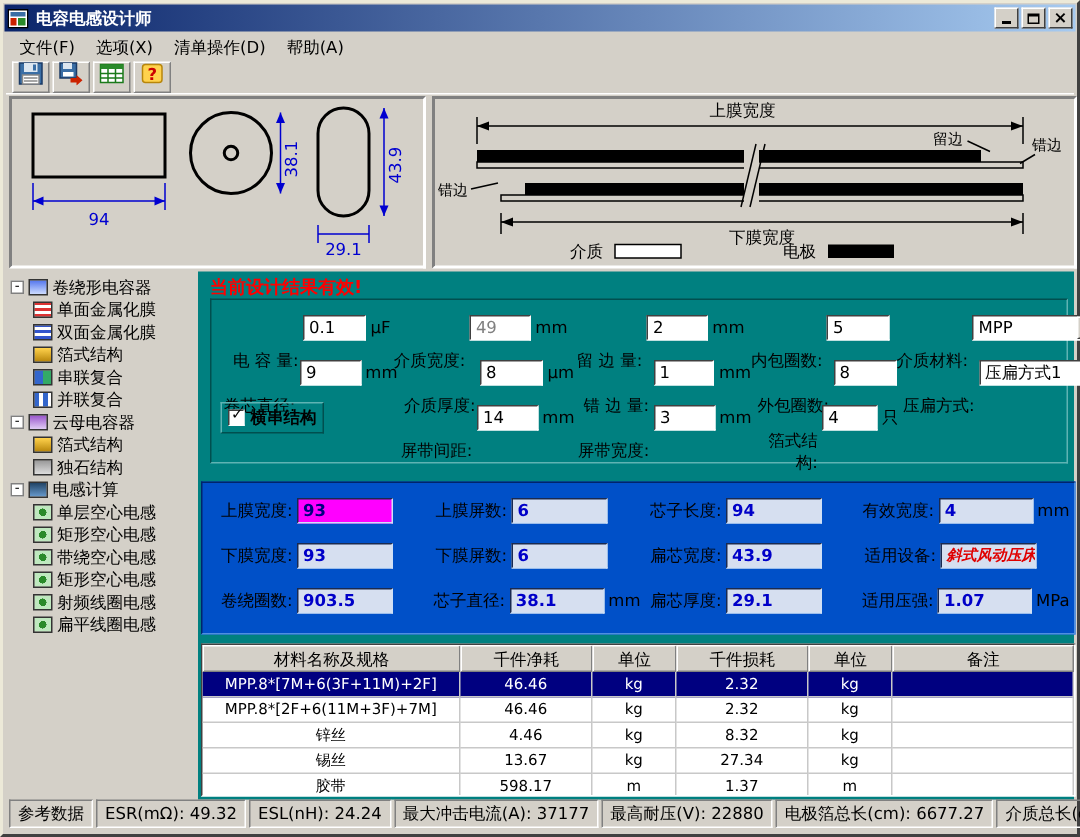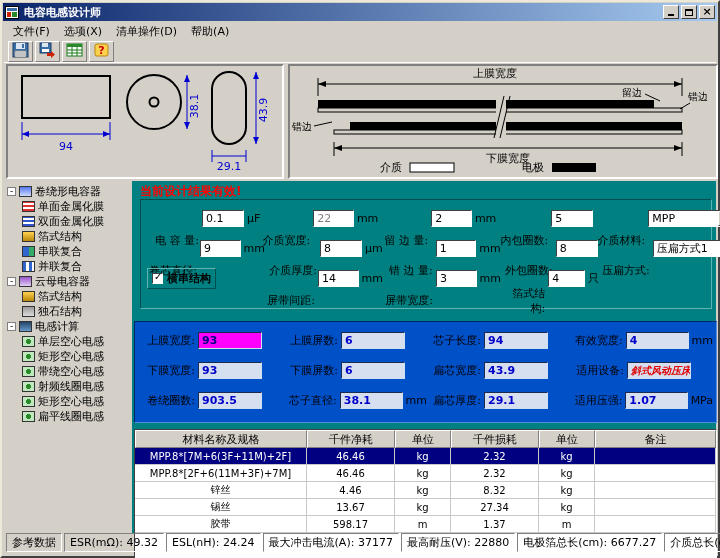--- a/index.html
+++ b/index.html
@@ -89,21 +89,21 @@
     border:1px solid;border-color:#00246b #4f8fe0 #4f8fe0 #00246b;}
   .rrow{display:flex;align-items:center;height:24px;margin:6px 0 0 6px;}
   .rcell{display:flex;align-items:center;width:143px;}
   .rlabel{width:54px;text-align:right;margin-right:3px;color:#000;}
   .rfield{width:64px;height:17px;background:var(--result-field);border:1px solid;border-color:#1a2a50 #cfe0f5 #cfe0f5 #1a2a50;
     padding:1px 3px;color:var(--value-blue);font-weight:bold;line-height:13px;white-space:nowrap;overflow:hidden;}
   .rfield.highlight{background:var(--highlight);color:#000080;}
   .rfield.red{color:#e00000;font-style:italic;font-size:10px;}
   .runit{margin-left:3px;color:#000;}
   
-  .materials-table{position:absolute;top:248px;left:2px;width:583px;height:130px;background:#fff;
+  .materials-table{position:absolute;top:248px;left:2px;width:583px;height:102px;background:#fff;
     border:1px solid;border-color:#404040 #fff #fff #404040;overflow:hidden;}
   .trow{display:flex;height:17px;}
   .trow.thead{height:18px;}
   .tcell{display:flex;align-items:center;justify-content:center;font-size:10px;white-space:nowrap;overflow:hidden;
     border-right:1px solid #c8c8c8;border-bottom:1px solid #c8c8c8;}
   .thead .tcell{background:var(--chrome);font-size:11px;border:1px solid;border-color:#fff #808080 #808080 #fff;}
   .c0{width:172px;}.c1{width:88px;}.c2{width:56px;}.c3{width:88px;}.c4{width:56px;}.c5{flex:1;}
   .trow.selected{background:var(--selected-row);color:#fff;}
   
   .statusbar{position:absolute;left:2px;right:2px;bottom:2px;height:23px;display:flex;align-items:center;gap:2px;padding:1px 2px;}
@@ -301,44 +301,44 @@
       <div class="tree-item lvl1">
         <span class="ticon coil-icon"></span>
         <span class="tlabel">矩形空心电感</span>
       </div>
       <div class="tree-item lvl1">
         <span class="ticon coil-icon"></span>
         <span class="tlabel">带绕空心电感</span>
       </div>
       <div class="tree-item lvl1">
         <span class="ticon coil-icon"></span>
+        <span class="tlabel">矩形空心电感</span>
+      </div>
+      <div class="tree-item lvl1">
+        <span class="ticon coil-icon"></span>
         <span class="tlabel">射频线圈电感</span>
-      </div>
-      <div class="tree-item lvl1">
-        <span class="ticon coil-icon"></span>
-        <span class="tlabel">矩形空心电感</span>
       </div>
       <div class="tree-item lvl1">
         <span class="ticon coil-icon"></span>
         <span class="tlabel">扁平线圈电感</span>
       </div>
     </div>
 
   <div class="main">
     <div class="message">当前设计结果有效!</div>
     <div class="input-panel">
         <div class="irow">
           <span class="icell">
             <span class="ilabel">电 容 量:</span>
             <span class="ifield">0.1</span>
             <span class="iunit">μF</span>
           </span>
           <span class="icell">
             <span class="ilabel">介质宽度:</span>
-            <span class="ifield disabled">22</span>
+            <span class="ifield disabled">49</span>
             <span class="iunit">mm</span>
           </span>
           <span class="icell">
             <span class="ilabel">留 边 量:</span>
             <span class="ifield">2</span>
             <span class="iunit">mm</span>
           </span>
           <span class="icell">
             <span class="ilabel">内包圈数:</span>
             <span class="ifield">5</span>

